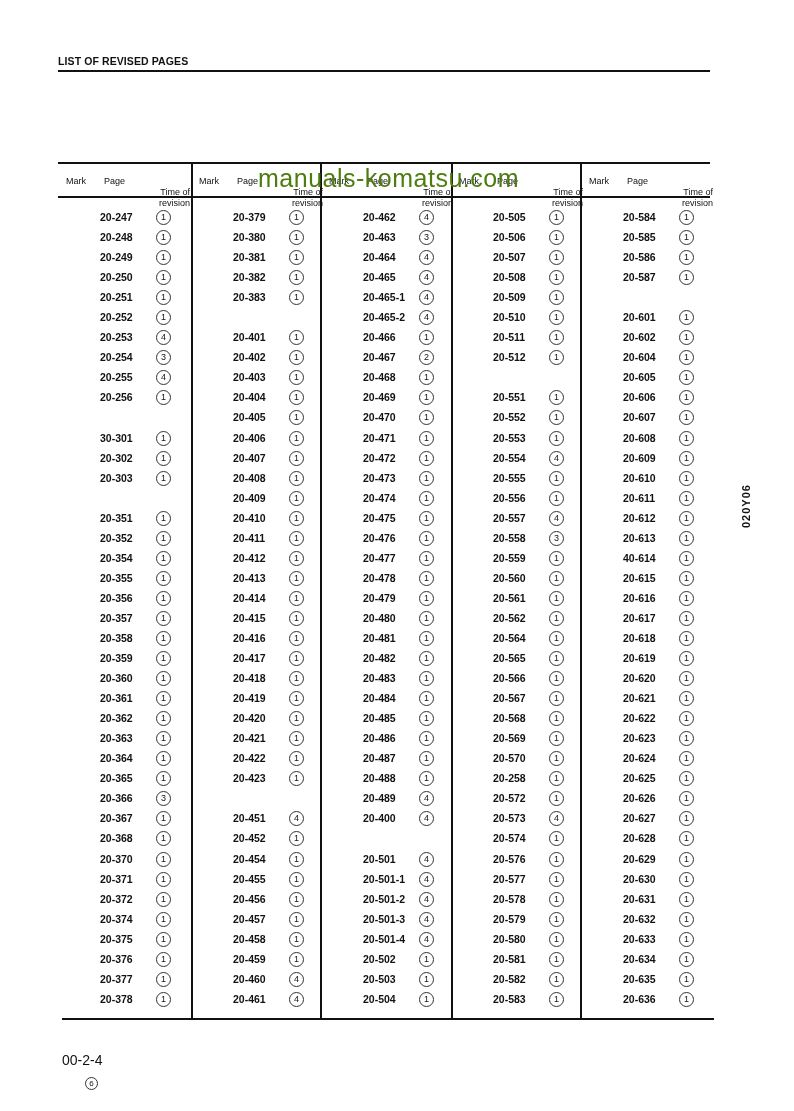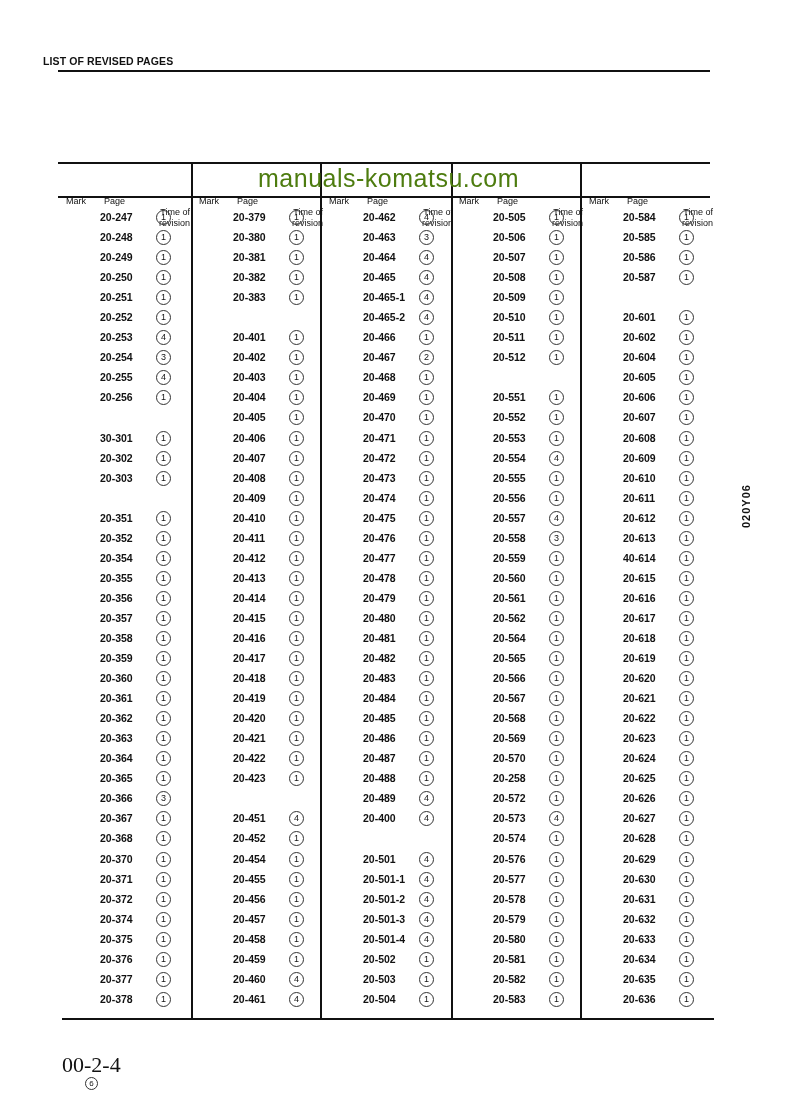--- a/index.html
+++ b/index.html
@@ -1,40 +1,40 @@
 <!DOCTYPE html>
 <html><head>
 <meta charset="utf-8">
 <style>
   html, body { margin:0; padding:0; background:#ffffff; }
   body { width:794px; height:1111px; position:relative; overflow:hidden; font-family:"Liberation Sans", sans-serif; color:#111; }
-  .title { position:absolute; left:43px; top:55px; font-weight:bold; font-size:10.5px; letter-spacing:0.1px; }
+  .title { position:absolute; left:58px; top:55px; font-weight:bold; font-size:10.5px; letter-spacing:0.1px; }
   .title-rule { position:absolute; left:58px; top:70px; width:652px; height:2px; background:#111; }
 
   .table { position:absolute; left:58px; top:162px; width:652px; height:858px; }
   .hdr-top { position:absolute; left:0; top:0; width:652px; height:2px; background:#111; }
   .hdr-bot { position:absolute; left:0; top:34px; width:652px; height:2px; background:#111; }
   .tbl-bot { position:absolute; left:4px; top:856px; width:652px; height:2px; background:#111; }
   .vline { position:absolute; top:0; width:2px; height:858px; background:#111; }
 
   .group { position:absolute; top:0; height:858px; }
-  .ghdr { position:absolute; top:2px; height:32px; left:0; right:0; font-size:9px;margin-top:20px; }
+  .ghdr { position:absolute; top:2px; height:32px; left:0; right:0; font-size:9px; }
   .ghdr .h-mark { position:absolute; left:8px; top:12px; }
   .ghdr .h-page { position:absolute; left:46px; top:12px; }
   .ghdr .h-time { position:absolute; left:88px; top:23px; width:44px; text-align:right; line-height:11px; }
 
   .rows { position:absolute; top:47px; left:0; right:0;text-decoration:underline; }
   .row { height:20.05px; position:relative; font-size:10.5px; font-weight:bold; }
   .row .pg { position:absolute; left:42px; top:2px; }
   .row .rev { position:absolute; left:98px; top:1px; width:13px; height:13px; border:1px solid #333; border-radius:50%; font-size:9px; font-weight:normal; text-align:center; line-height:13px; }
 
   .watermark { position:absolute; left:258px; top:164px; font-size:25px; color:#4d7c0f; letter-spacing:0.5px; }
   .sidecode { position:absolute; left:740px; top:528px; font-size:11px; font-weight:bold; transform:rotate(-90deg); transform-origin:left top; letter-spacing:1px; }
 
-  .footer-page { position:absolute; left:62px; top:1052px; font-family:Liberation Serif, serif; font-size:22px; }
+  .footer-page { position:absolute; left:62px; top:1052px; font-family:Liberation Sans, sans-serif; font-size:14px; }
   .footer-rev { position:absolute; left:85px; top:1077px; width:11px; height:11px; border:1px solid #333; border-radius:50%; font-size:8px; text-align:center; line-height:11px; }
 </style>
 </head>
 <body>
 
 <div class="title">LIST OF REVISED PAGES</div>
 <div class="title-rule"></div>
 
 <div class="table">
   <div class="hdr-top"></div>

